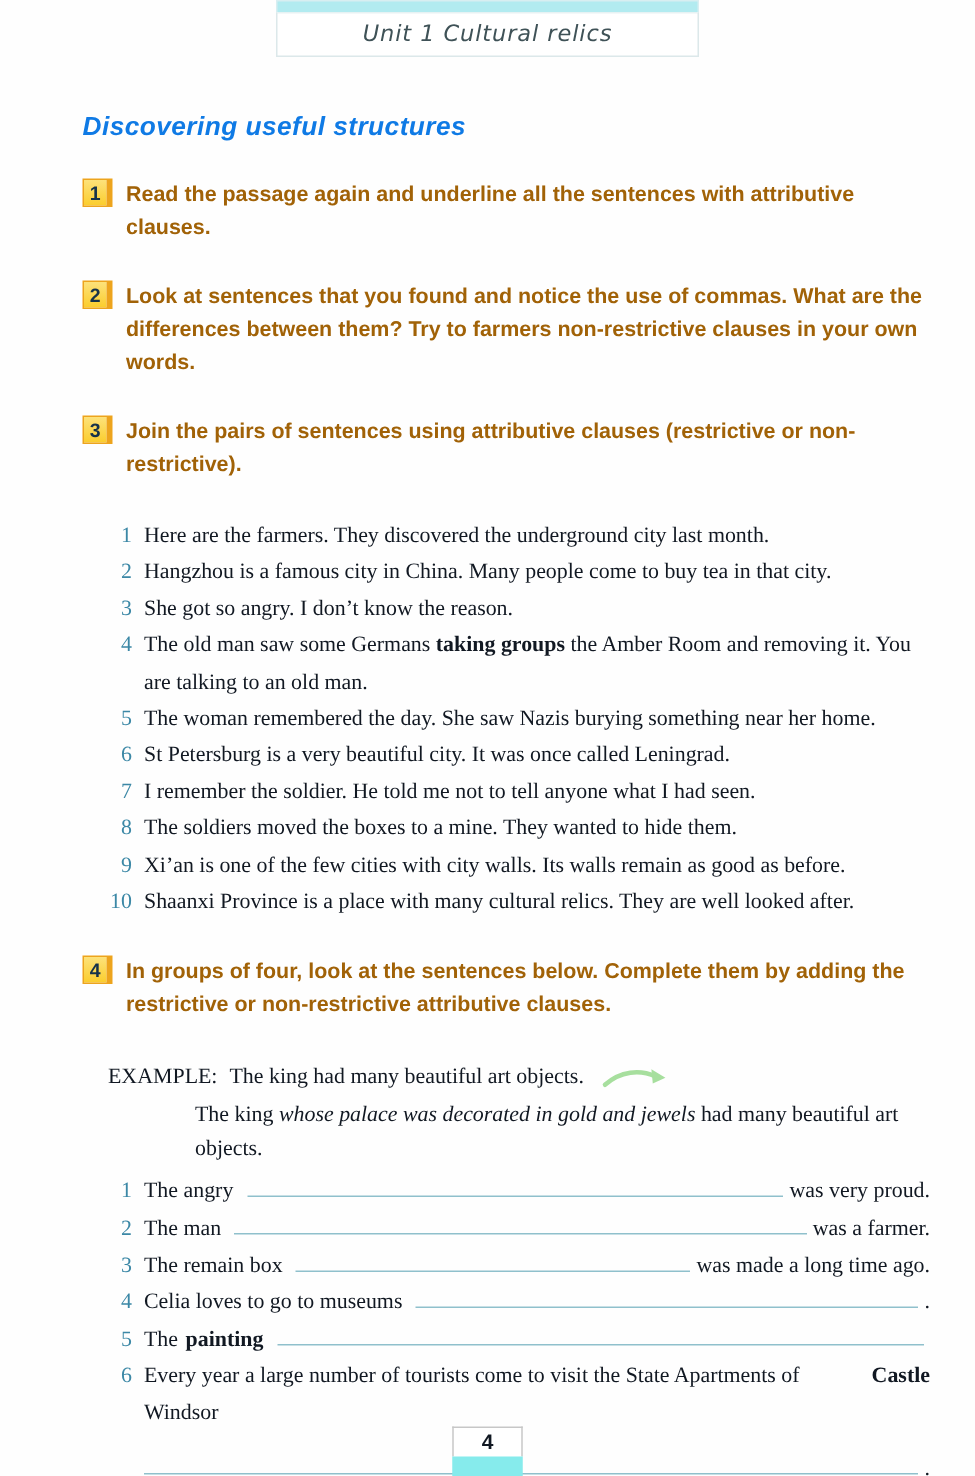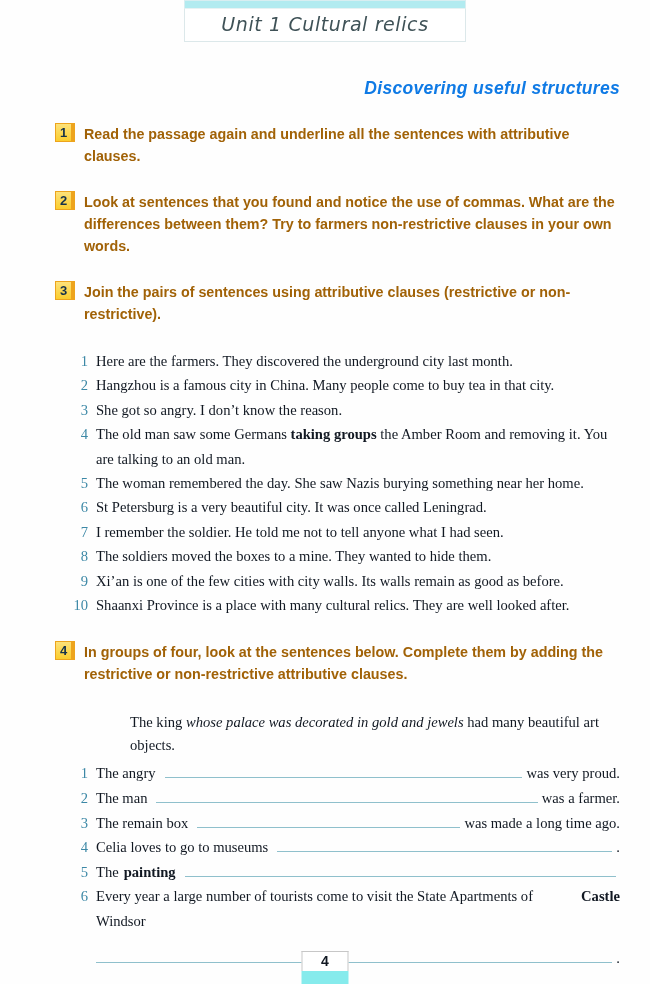--- a/index.html
+++ b/index.html
@@ -2,25 +2,25 @@
 <html><head>
 <meta charset="utf-8">
 <style>
   html,body{margin:0;padding:0;background:#d8d8d8;}
   .page{width:650px;height:984px;position:relative;background:#fefefe;overflow:hidden;
         margin:0 auto;font-family:"Liberation Serif",serif;color:#111822;}
   
   .unit-box{width:282px;margin:0 auto;}
   .unit-strip{height:8px;background:#b2ebf0;border:1px solid #d8eef1;border-bottom:none;box-sizing:border-box;}
   .unit-label{border:1px solid #dce8ea;border-top:1px solid #e7f2f3;text-align:center;
-        font-family:"DejaVu Sans",sans-serif;font-style:italic;font-size:19px;color:#3f5257;
+        font-family:"DejaVu Sans",sans-serif;font-style:italic;font-size:15px;color:#3f5257;
         padding:4px 0 6px;letter-spacing:0.6px;background:#fff;}
   .content{padding:0 30px 0 55px;}
   .title{margin-top:36px;font-family:"Liberation Sans",sans-serif;font-weight:bold;font-style:italic;
-        font-size:17.5px;color:#0f7ae5;letter-spacing:0.3px;text-align:right;}
+        font-size:17.5px;color:#0f7ae5;letter-spacing:0.3px;}
   
   .exercise{display:flex;margin-top:23px;}
   .badge{flex:0 0 20px;width:20px;height:19px;box-sizing:border-box;margin:1px 9px 0 0;
         background:linear-gradient(180deg,#fde27a,#fbcd2d);
         border:1px solid #eda41d;border-right-width:4px;
         text-align:center;line-height:17px;font-family:"Liberation Sans",sans-serif;
         font-weight:bold;font-size:13px;color:#16324a;}
   .ex-body{flex:1;font-family:"Liberation Sans",sans-serif;font-weight:bold;
         font-size:14.3px;line-height:22px;color:#a16207;padding-top:1px;}
   
@@ -122,20 +122,30 @@
         <span class="itext">Shaanxi Province is a place with many cultural relics. They are well looked after.</span>
       </div>
     </div>
 
     <div class="exercise">
       <div class="badge">4</div>
       <div class="ex-body">In groups of four, look at the sentences below. Complete them by adding the restrictive or non-restrictive attributive clauses.</div>
     </div>
 
     <div class="example">
+      <div class="example-line1">
+        <span>EXAMPLE:</span>
+        <span class="example-sentence">The king had many beautiful art objects.</span>
+        <span class="arrow-wrap">
+          <svg width="44" height="15" viewBox="0 0 46 16">
+            <path d="M2 13 C 13 3, 27 2, 38 7" fill="none" stroke="#a7df9e" stroke-width="3.2" stroke-linecap="round"></path>
+            <polygon points="45,8 35,2 36,12" fill="#a7df9e"></polygon>
+          </svg>
+        </span>
+      </div>
       <div class="example-line2">
         <span>The king</span>
         <span class="it">whose palace was decorated in gold and jewels</span>
         <span>had many beautiful art objects.</span>
       </div>
     </div>
 
     <div class="ex4-list">
       <div class="fr">
         <span class="num">1</span>

